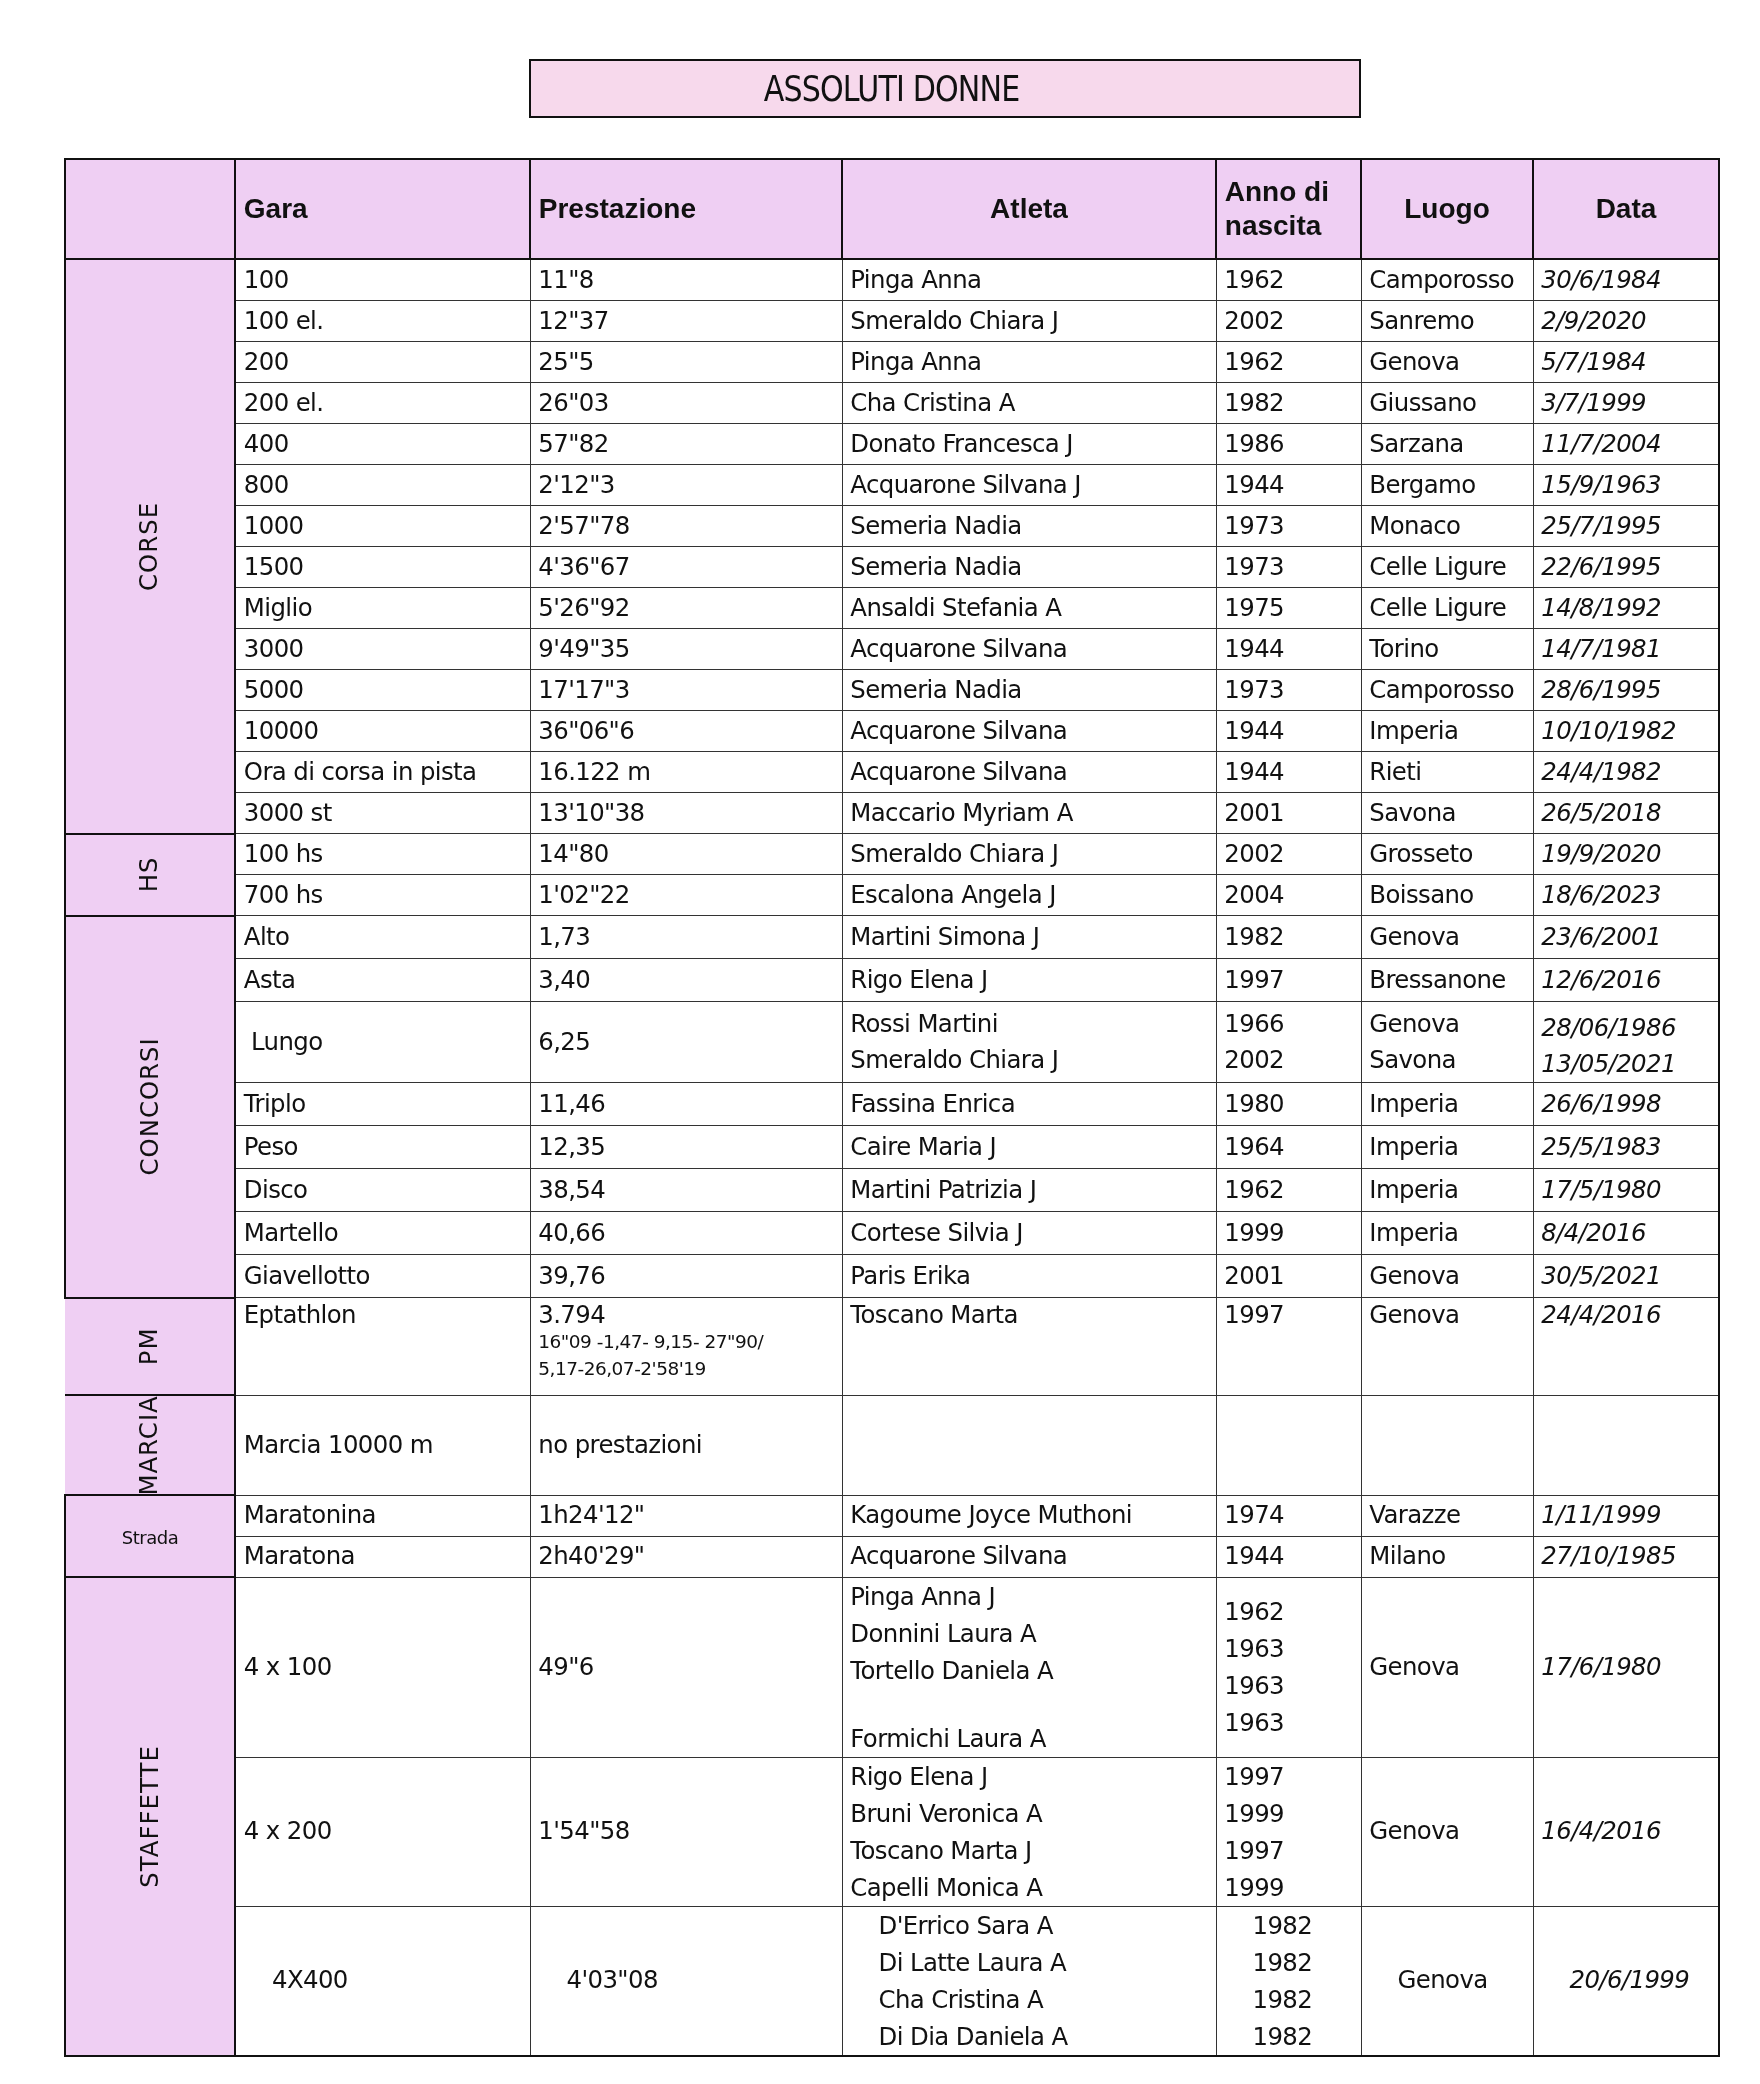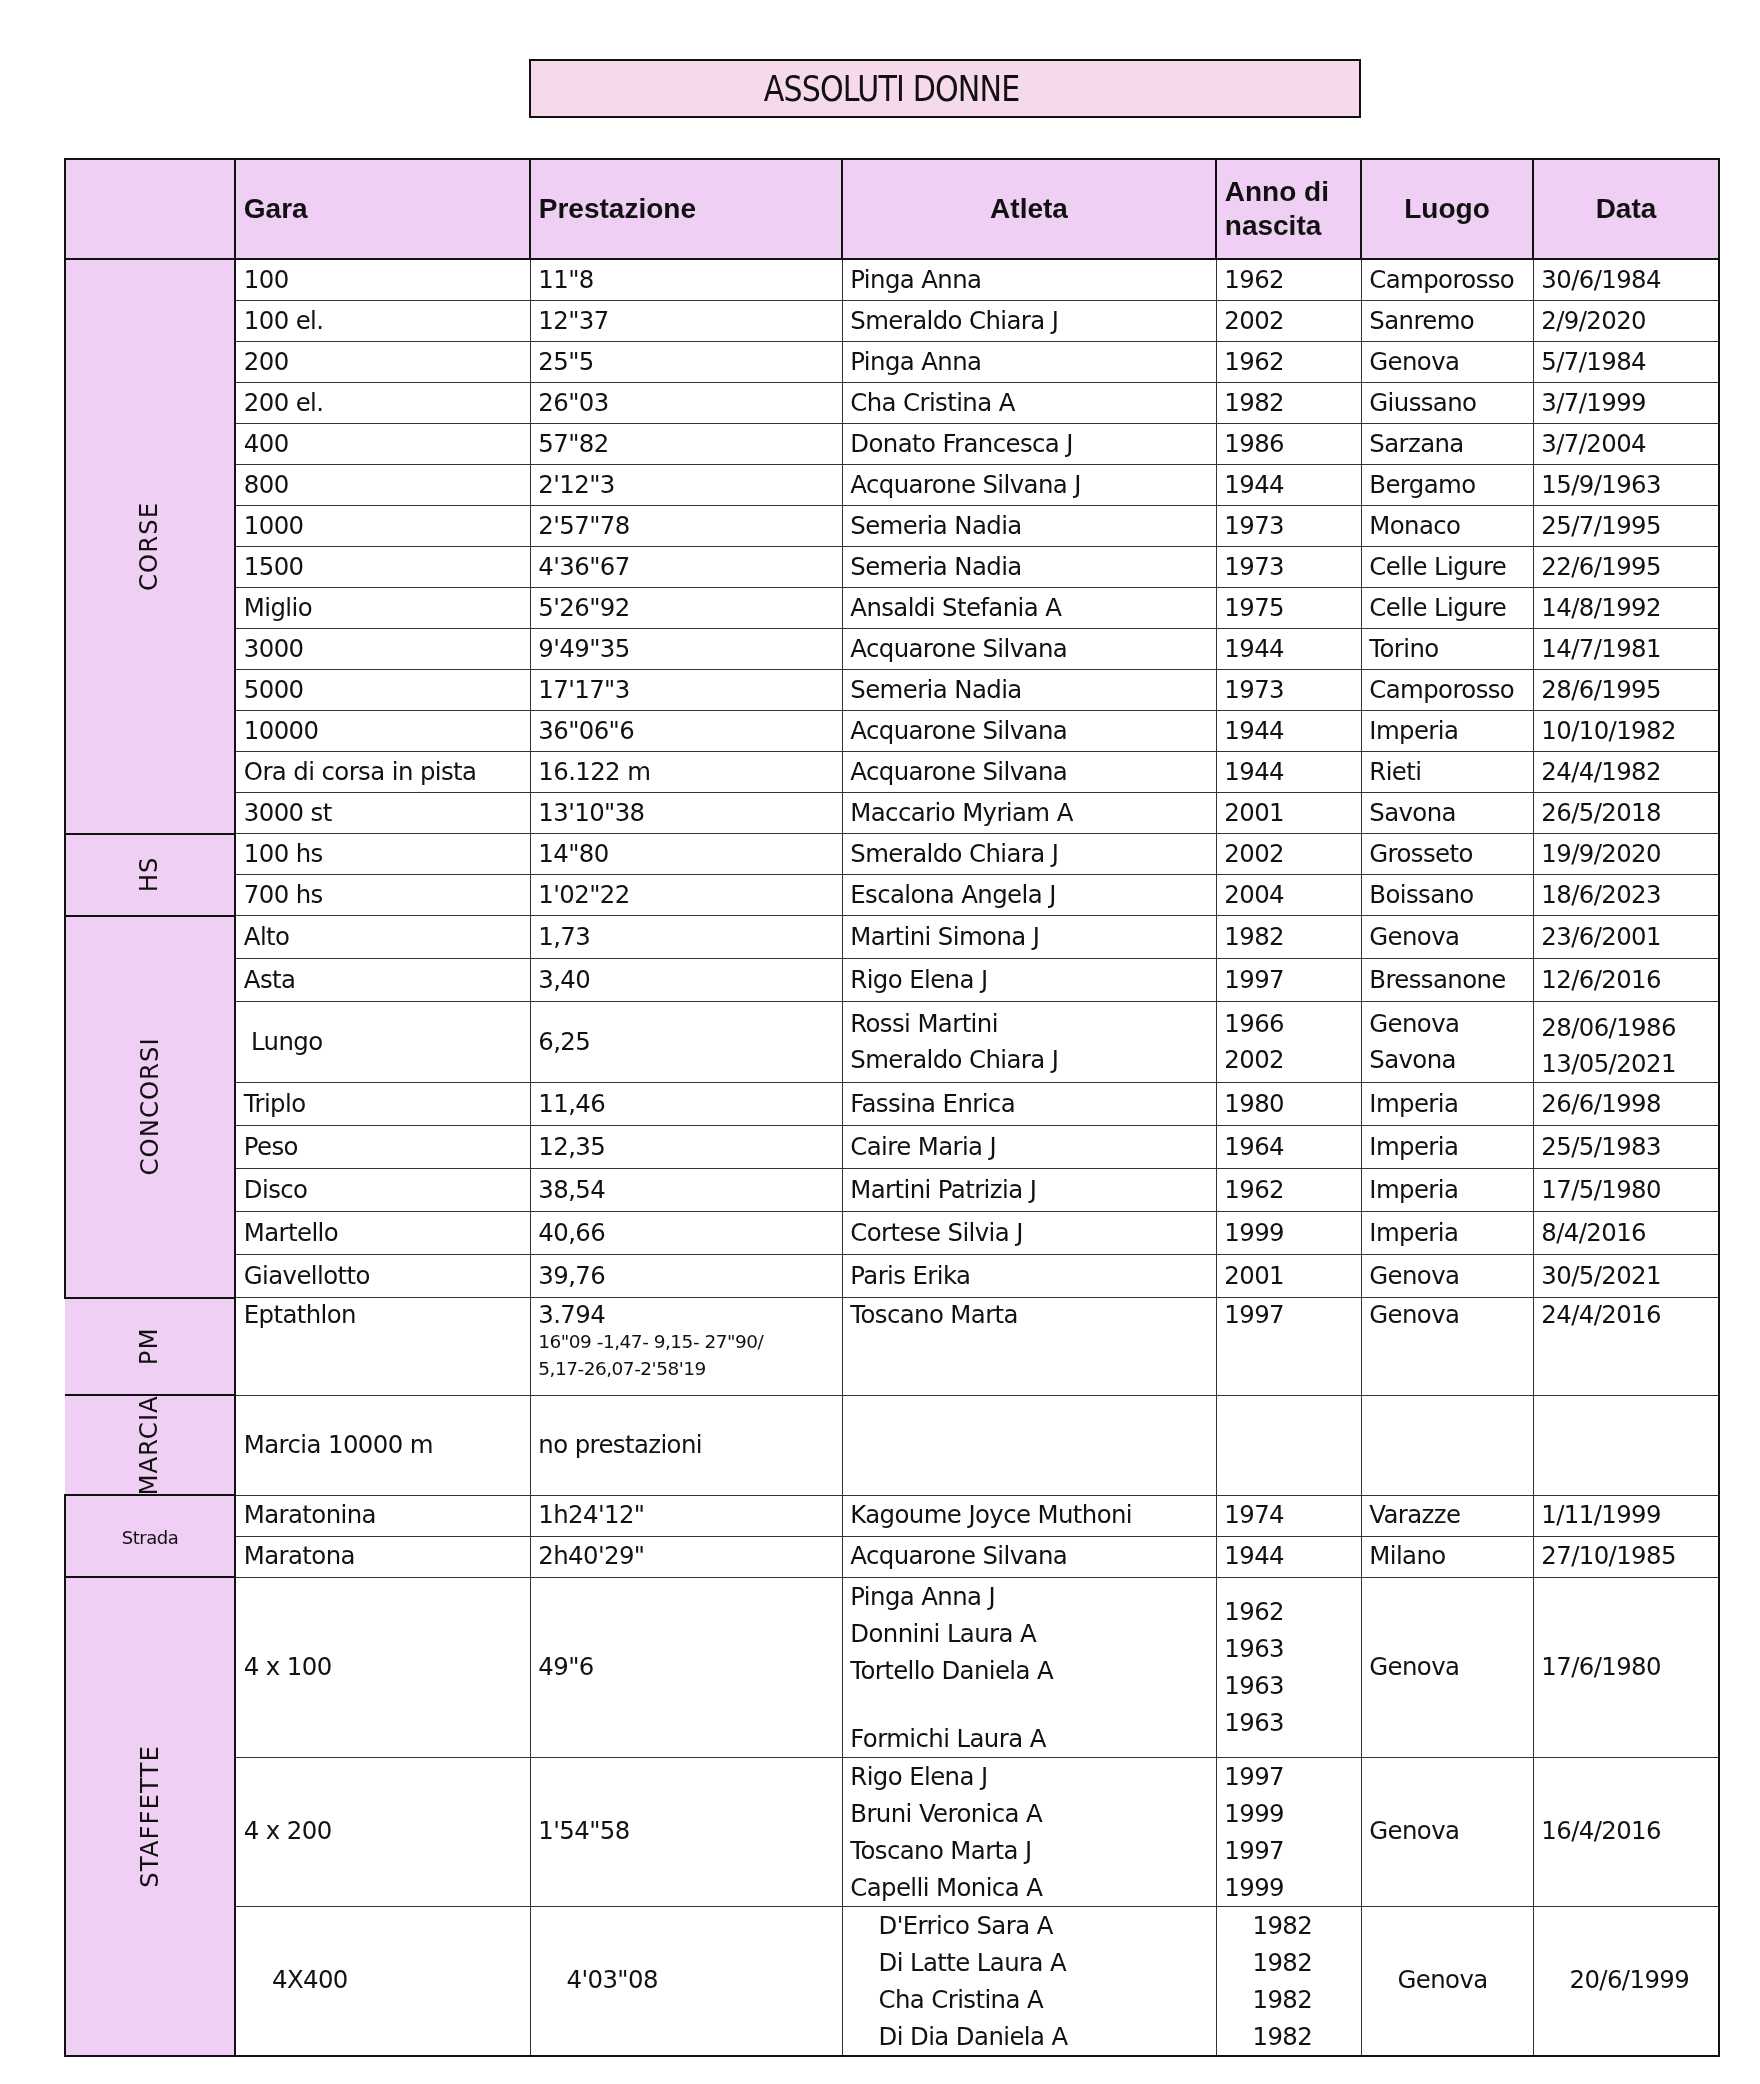--- a/index.html
+++ b/index.html
@@ -17,21 +17,21 @@
                   text-align: left; white-space: nowrap; overflow: hidden; line-height: 1.1; letter-spacing: -0.6px; }
   table.records th { background: #efcff3; border: 2.9px solid #111; font-family: "Liberation Sans", sans-serif;
                   font-weight: bold; font-size: 28px; letter-spacing: 0; height: 98px; }
   table.records th.center { text-align: center; }
   table.records th.anno { line-height: 1.2; white-space: normal; }
   td.cat { background: #efcff3; border: 2.9px solid #111 !important; text-align: center !important; padding: 0 !important; }
   td.cat.noleft { border-left: none !important; }
   td.cat .vert { display: inline-block; transform: rotate(-90deg); white-space: nowrap;
                  font-family: "DejaVu Sans", sans-serif; font-size: 24.4px; letter-spacing: 1px; }
   td.cat .horiz { font-family: "DejaVu Sans", sans-serif; font-size: 18px; letter-spacing: -0.5px; }
-  td.date { text-align: center; }
+  td.date { text-align: center; font-style: italic; }
   td.top { vertical-align: top !important; padding-top: 3.9px !important; margin-top: 12px; }
   .sub { font-size: 18.5px; display: block; line-height: 1.45; letter-spacing: -0.5px; }
   tr.r42 td { height: 40px; }
   tr.r44 td { height: 42px; }
   table.records td.gara-col { border-left: 2.9px solid #111; }
   table.records tr:last-child td { border-bottom: 2.9px solid #111; padding-left: 36px; }
   table.records td.data-col { border-right: 2.9px solid #111; }
 </style>
 </head>
 <body>
@@ -94,21 +94,21 @@
         <td>1982</td>
         <td>Giussano</td>
         <td class="date data-col">3/7/1999</td>
       </tr>
       <tr class="r42">
         <td class="gara-col">400</td>
         <td>57"82</td>
         <td>Donato Francesca  J</td>
         <td>1986</td>
         <td>Sarzana</td>
-        <td class="date data-col">3/7/2004</td>
+        <td class="date data-col">11/7/2004</td>
       </tr>
       <tr class="r42">
         <td class="gara-col">800</td>
         <td>2'12"3</td>
         <td>Acquarone Silvana J</td>
         <td>1944</td>
         <td>Bergamo</td>
         <td class="date data-col">15/9/1963</td>
       </tr>
       <tr class="r42">

